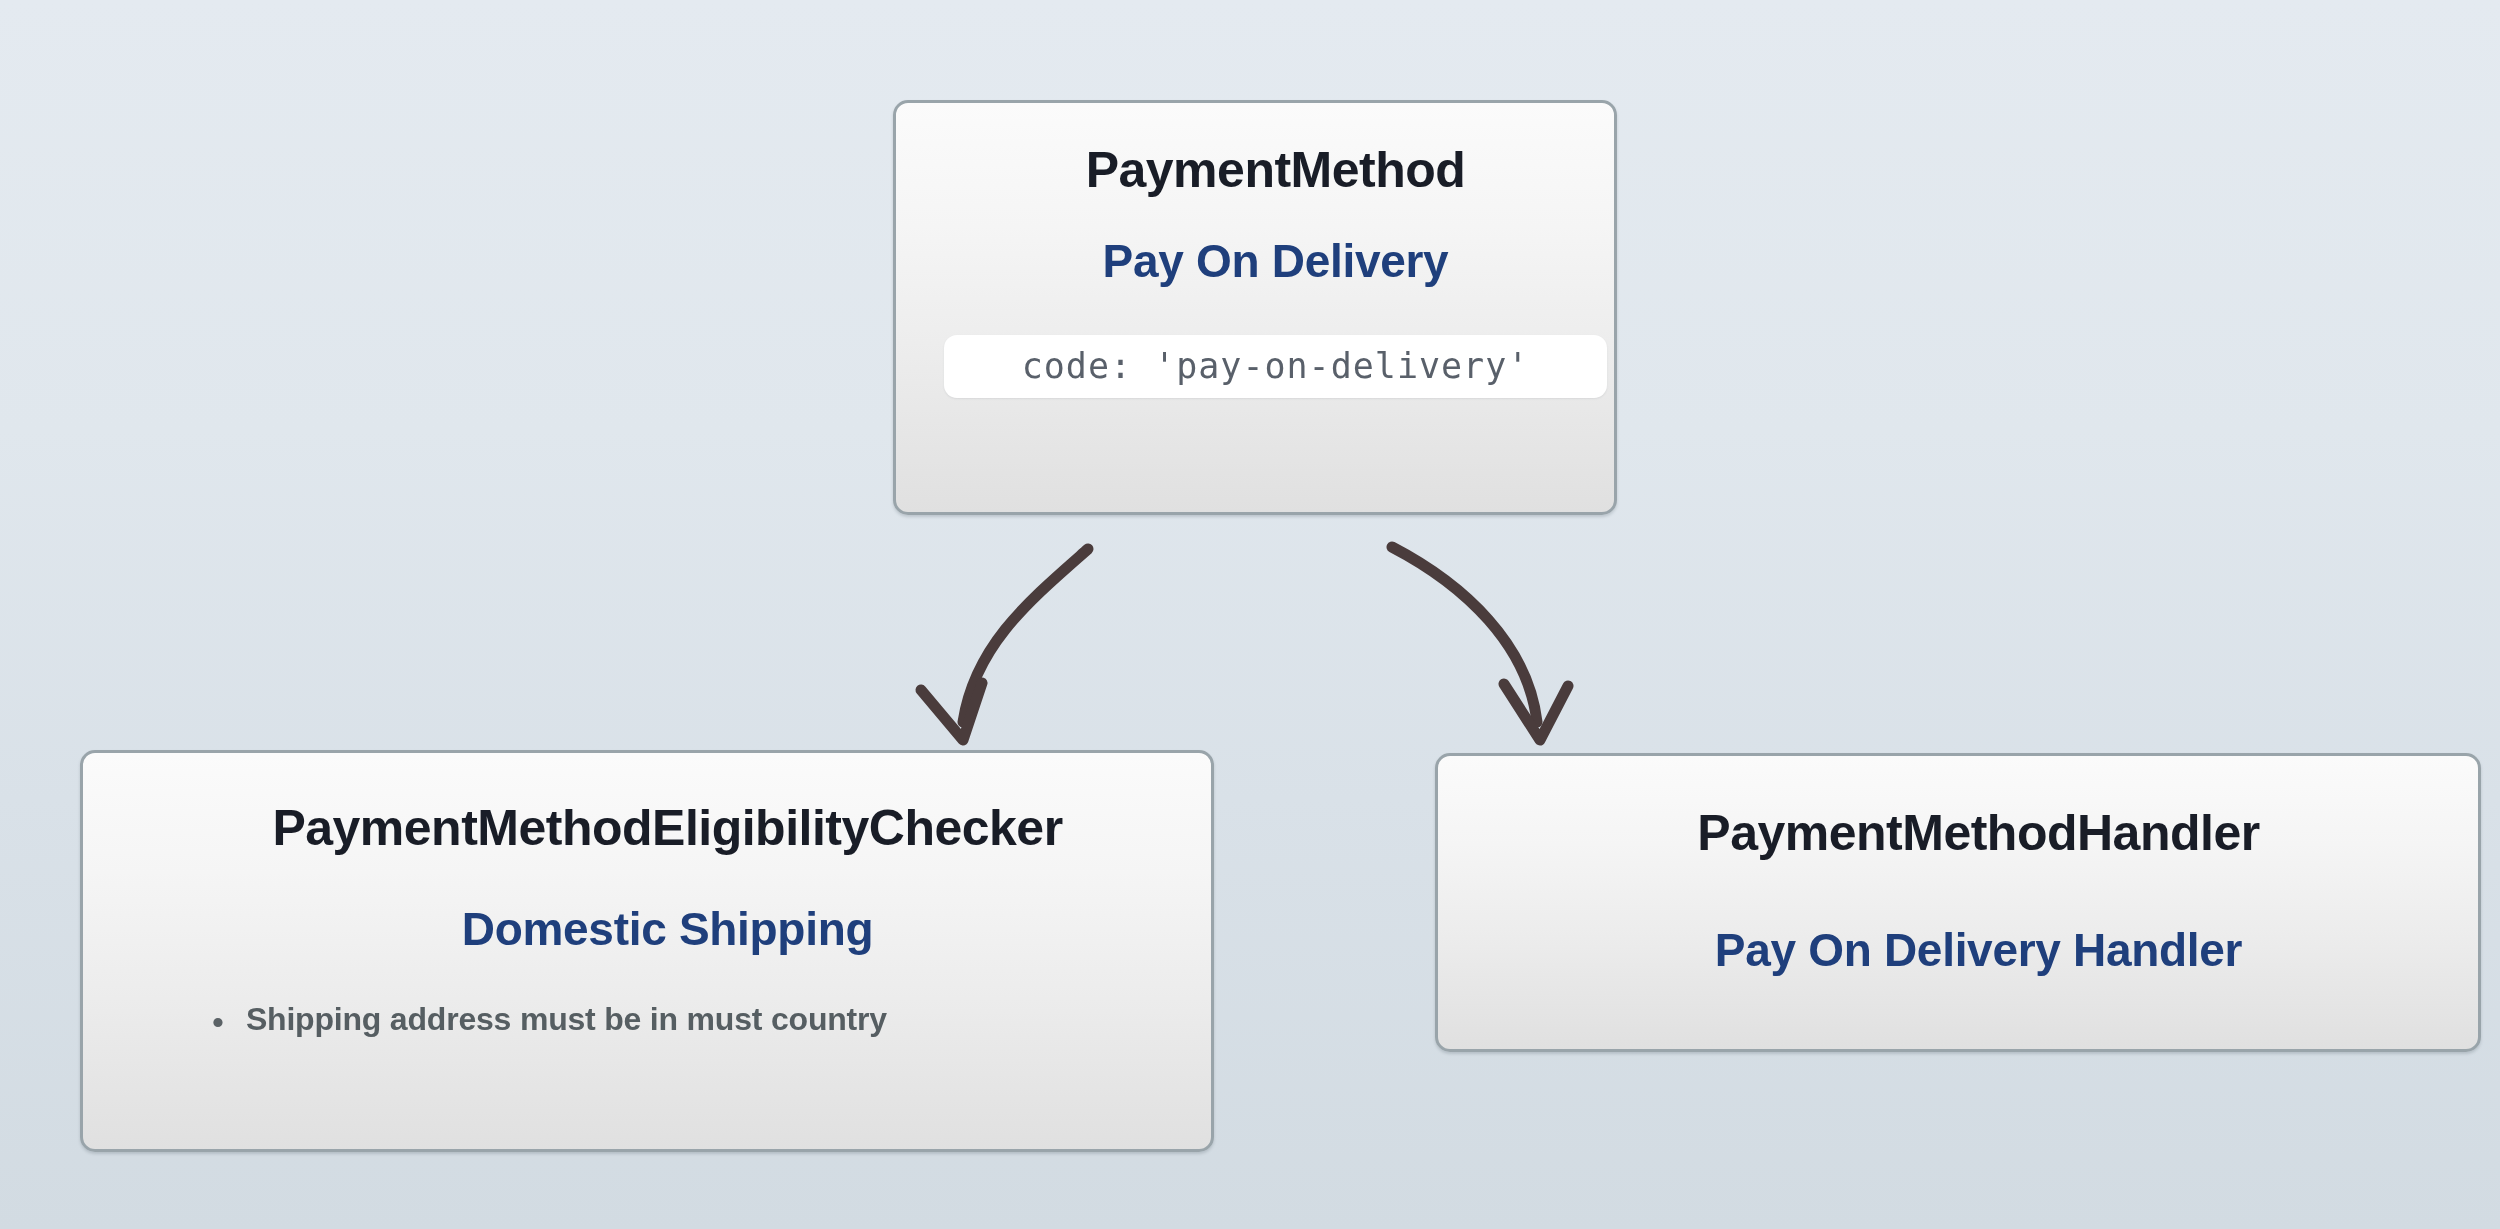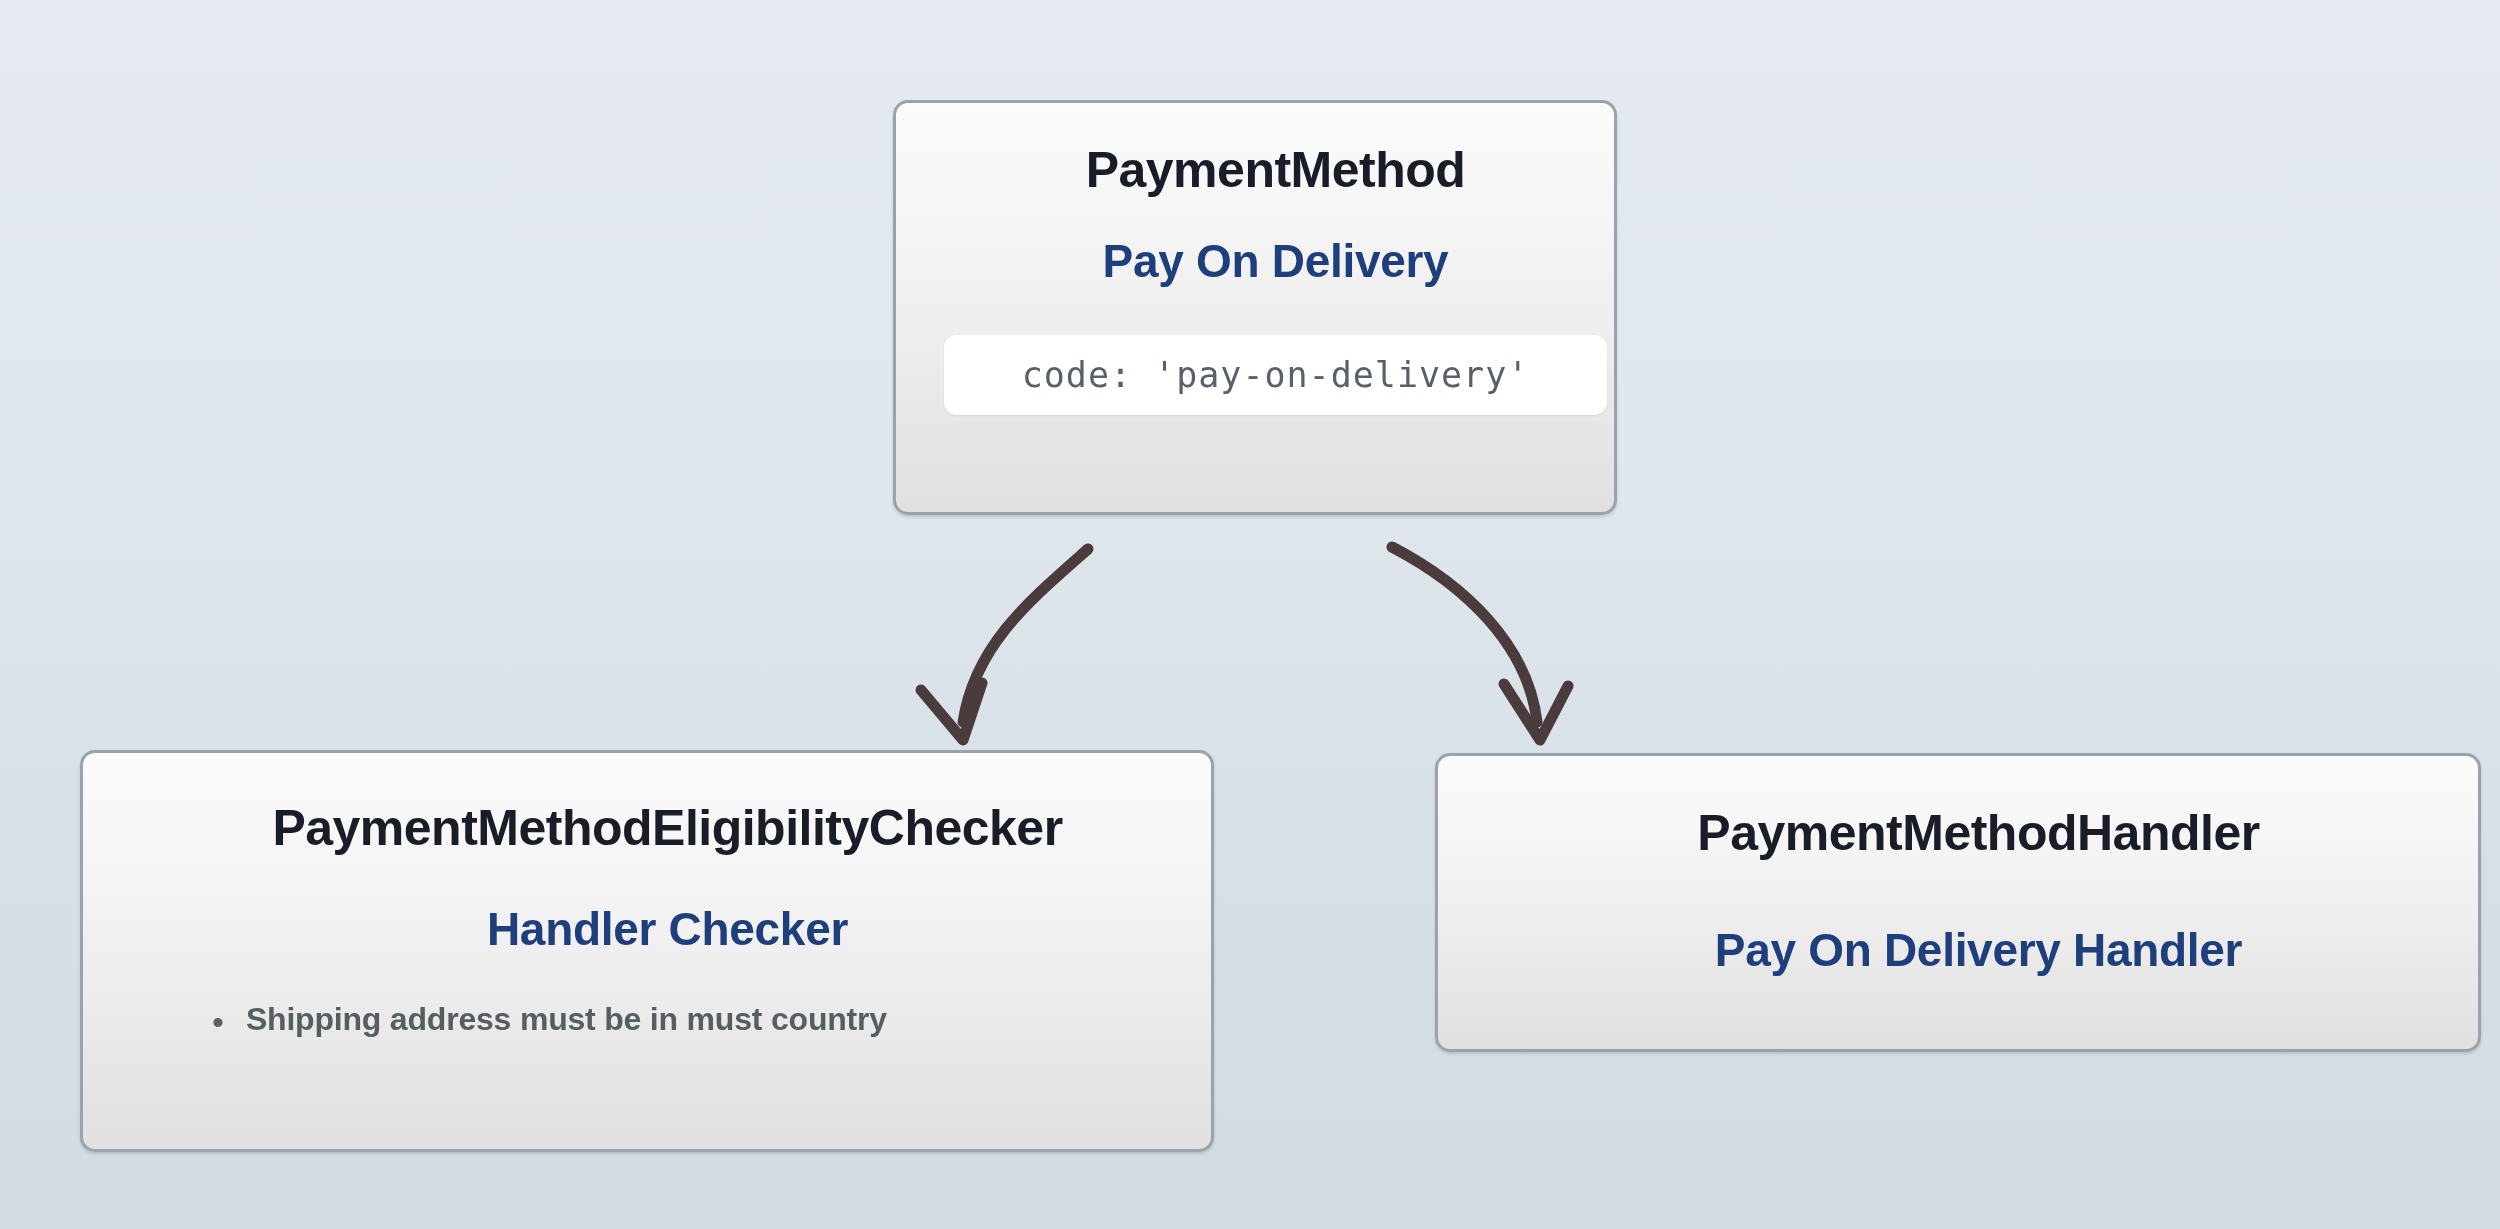--- a/index.html
+++ b/index.html
@@ -75,21 +75,21 @@
   }
   #node-payment-method .node-subtitle {
     font-size: 46px;
     line-height: 1.1;
     margin-top: 38px;
   }
 
   .code-box {
     margin-top: 48px;
     width: 663px;
-    height: 80px;
+    height: 63px;
     background: #ffffff;
     border-radius: 13px;
     display: flex;
     align-items: center;
     justify-content: center;
     box-shadow: 0 1px 2px rgba(70, 80, 90, 0.10);
   }
   .code-text {
     font-family: "DejaVu Sans Mono", "Liberation Mono", monospace;
     font-size: 35px;
@@ -186,21 +186,21 @@
   <div class="node" id="node-payment-method">
     <div class="node-title">PaymentMethod</div>
     <div class="node-subtitle">Pay On Delivery</div>
     <div class="code-box">
       <span class="code-text">code: 'pay-on-delivery'</span>
     </div>
   </div>
 
   <div class="node" id="node-eligibility-checker">
     <div class="node-title">PaymentMethodEligibilityChecker</div>
-    <div class="node-subtitle">Handler Checker</div>
+    <div class="node-subtitle">Domestic Shipping</div>
     <ul class="rule-list">
       <li class="rule-item">
         <span class="rule-bullet">•</span>
         <span class="rule-text">Shipping address must be in must country</span>
       </li>
     </ul>
   </div>
 
   <div class="node" id="node-payment-method-handler">
     <div class="node-title">PaymentMethodHandler</div>

